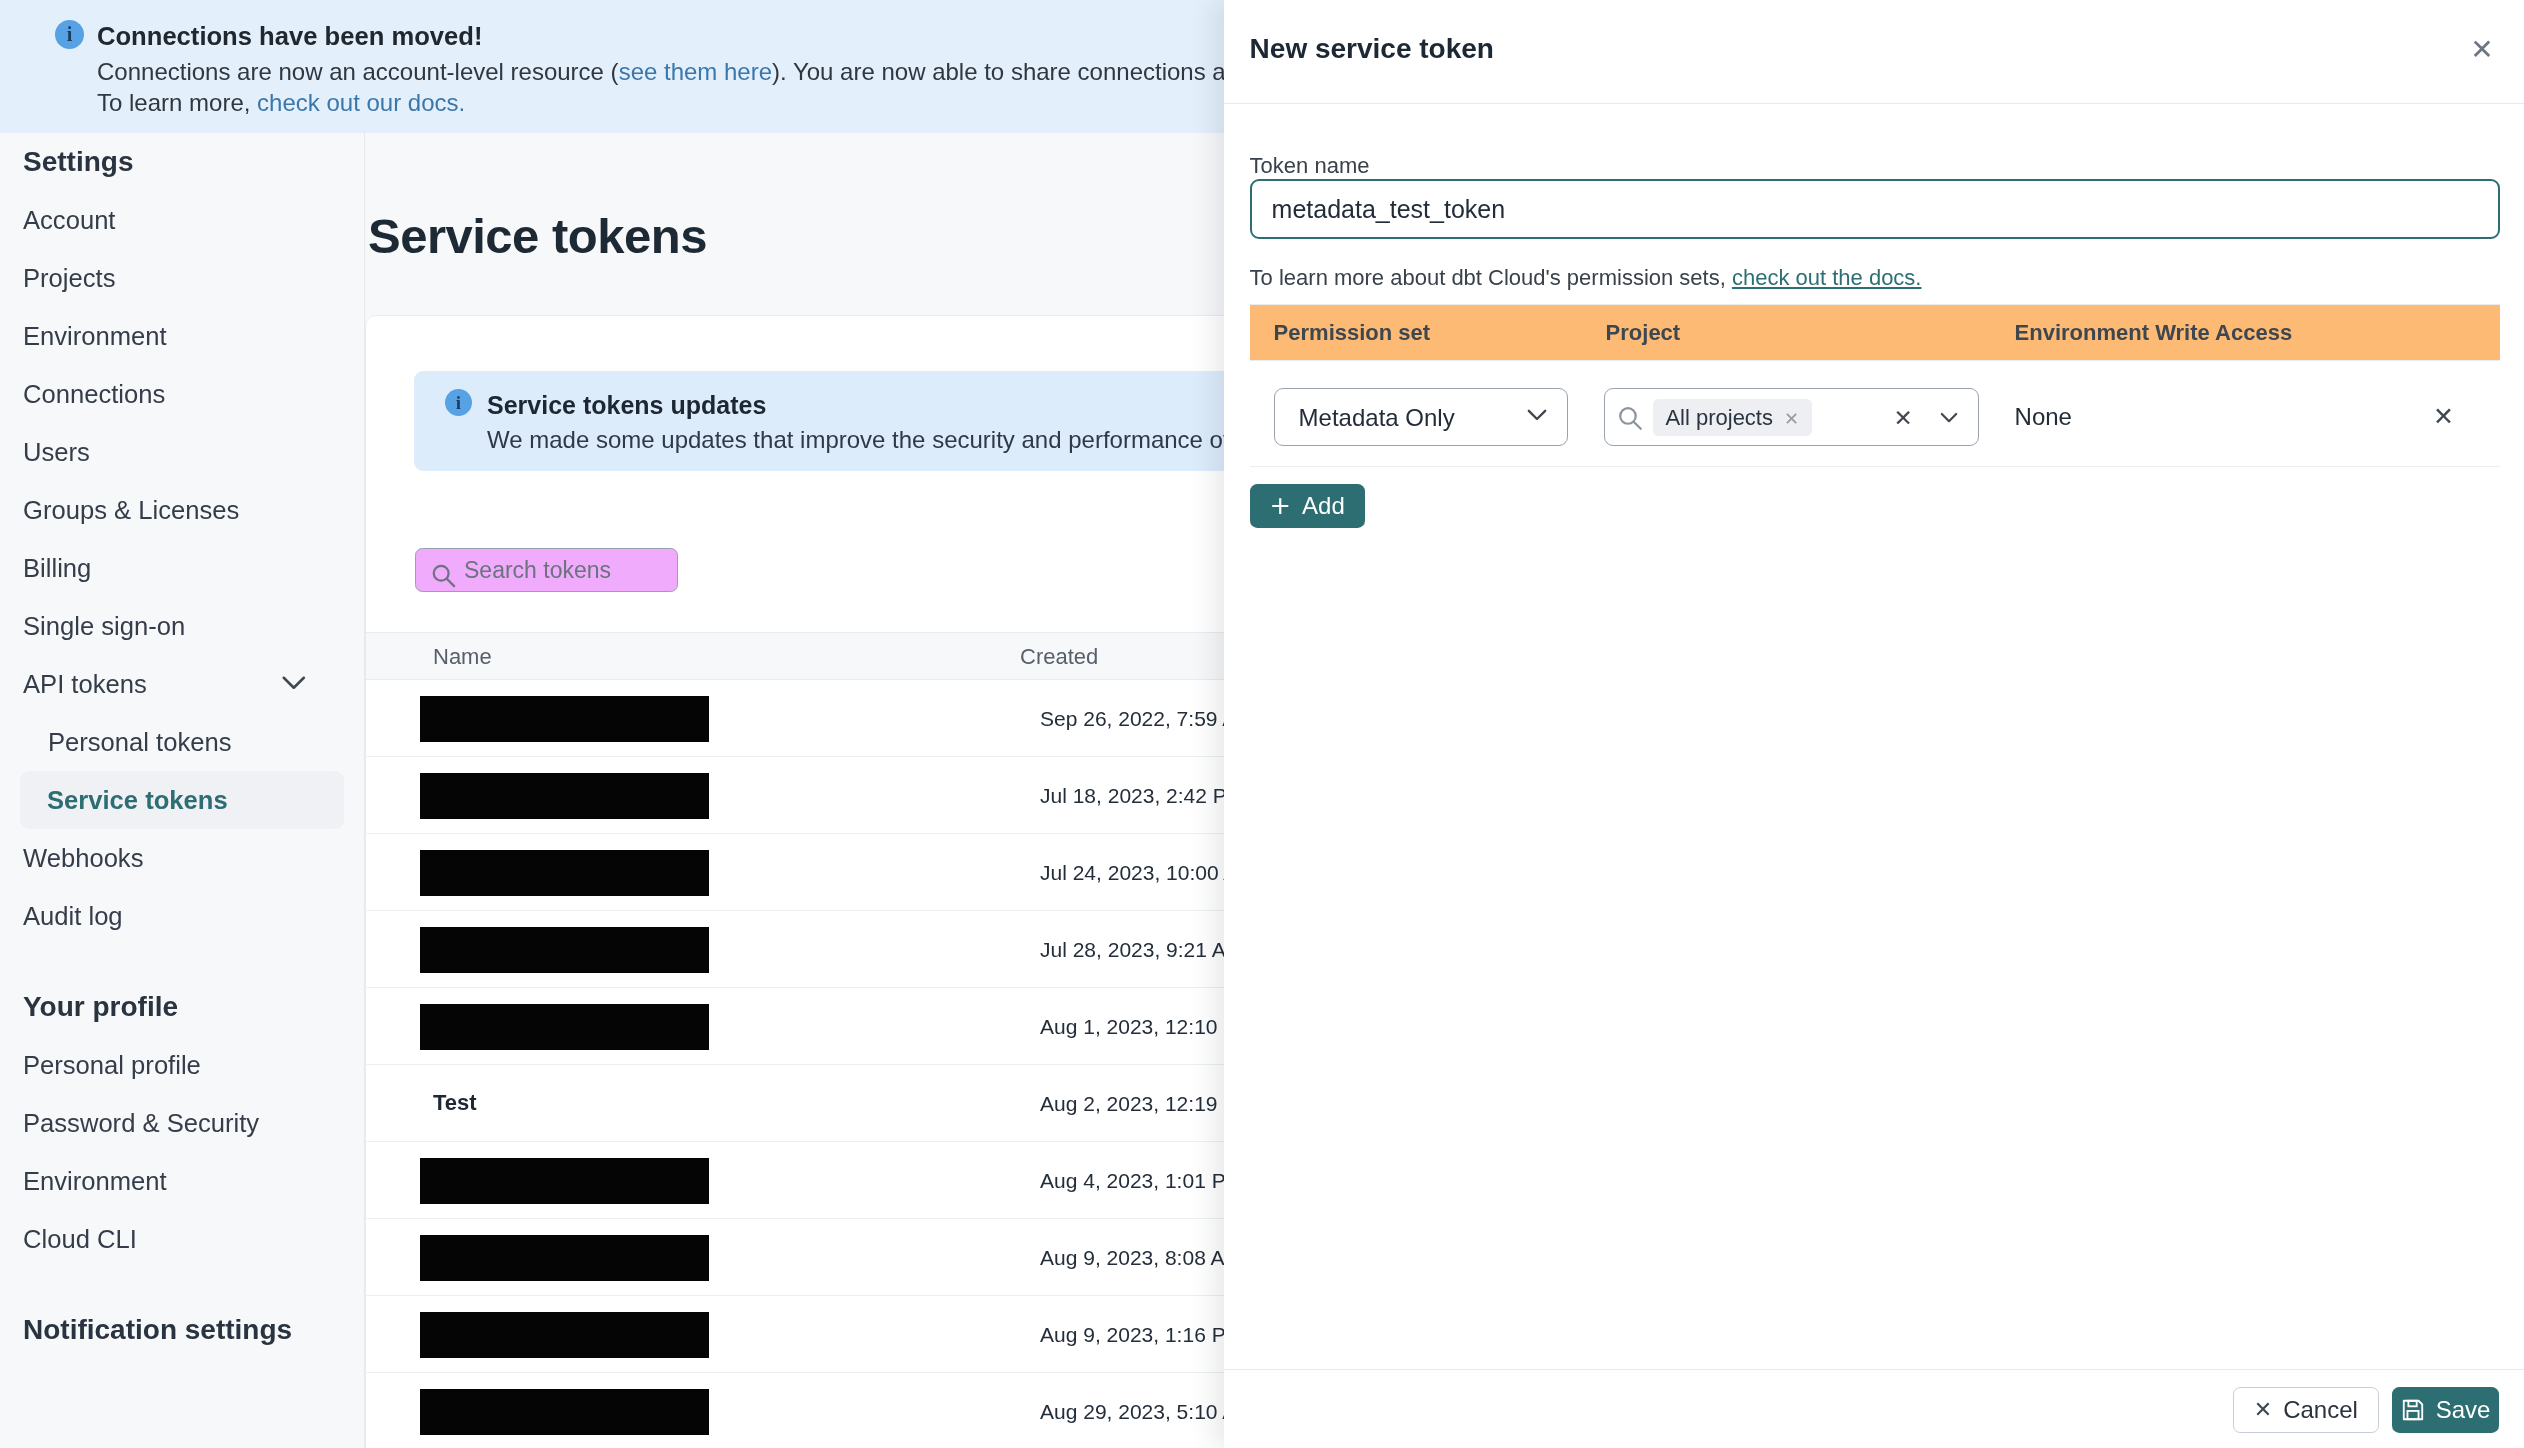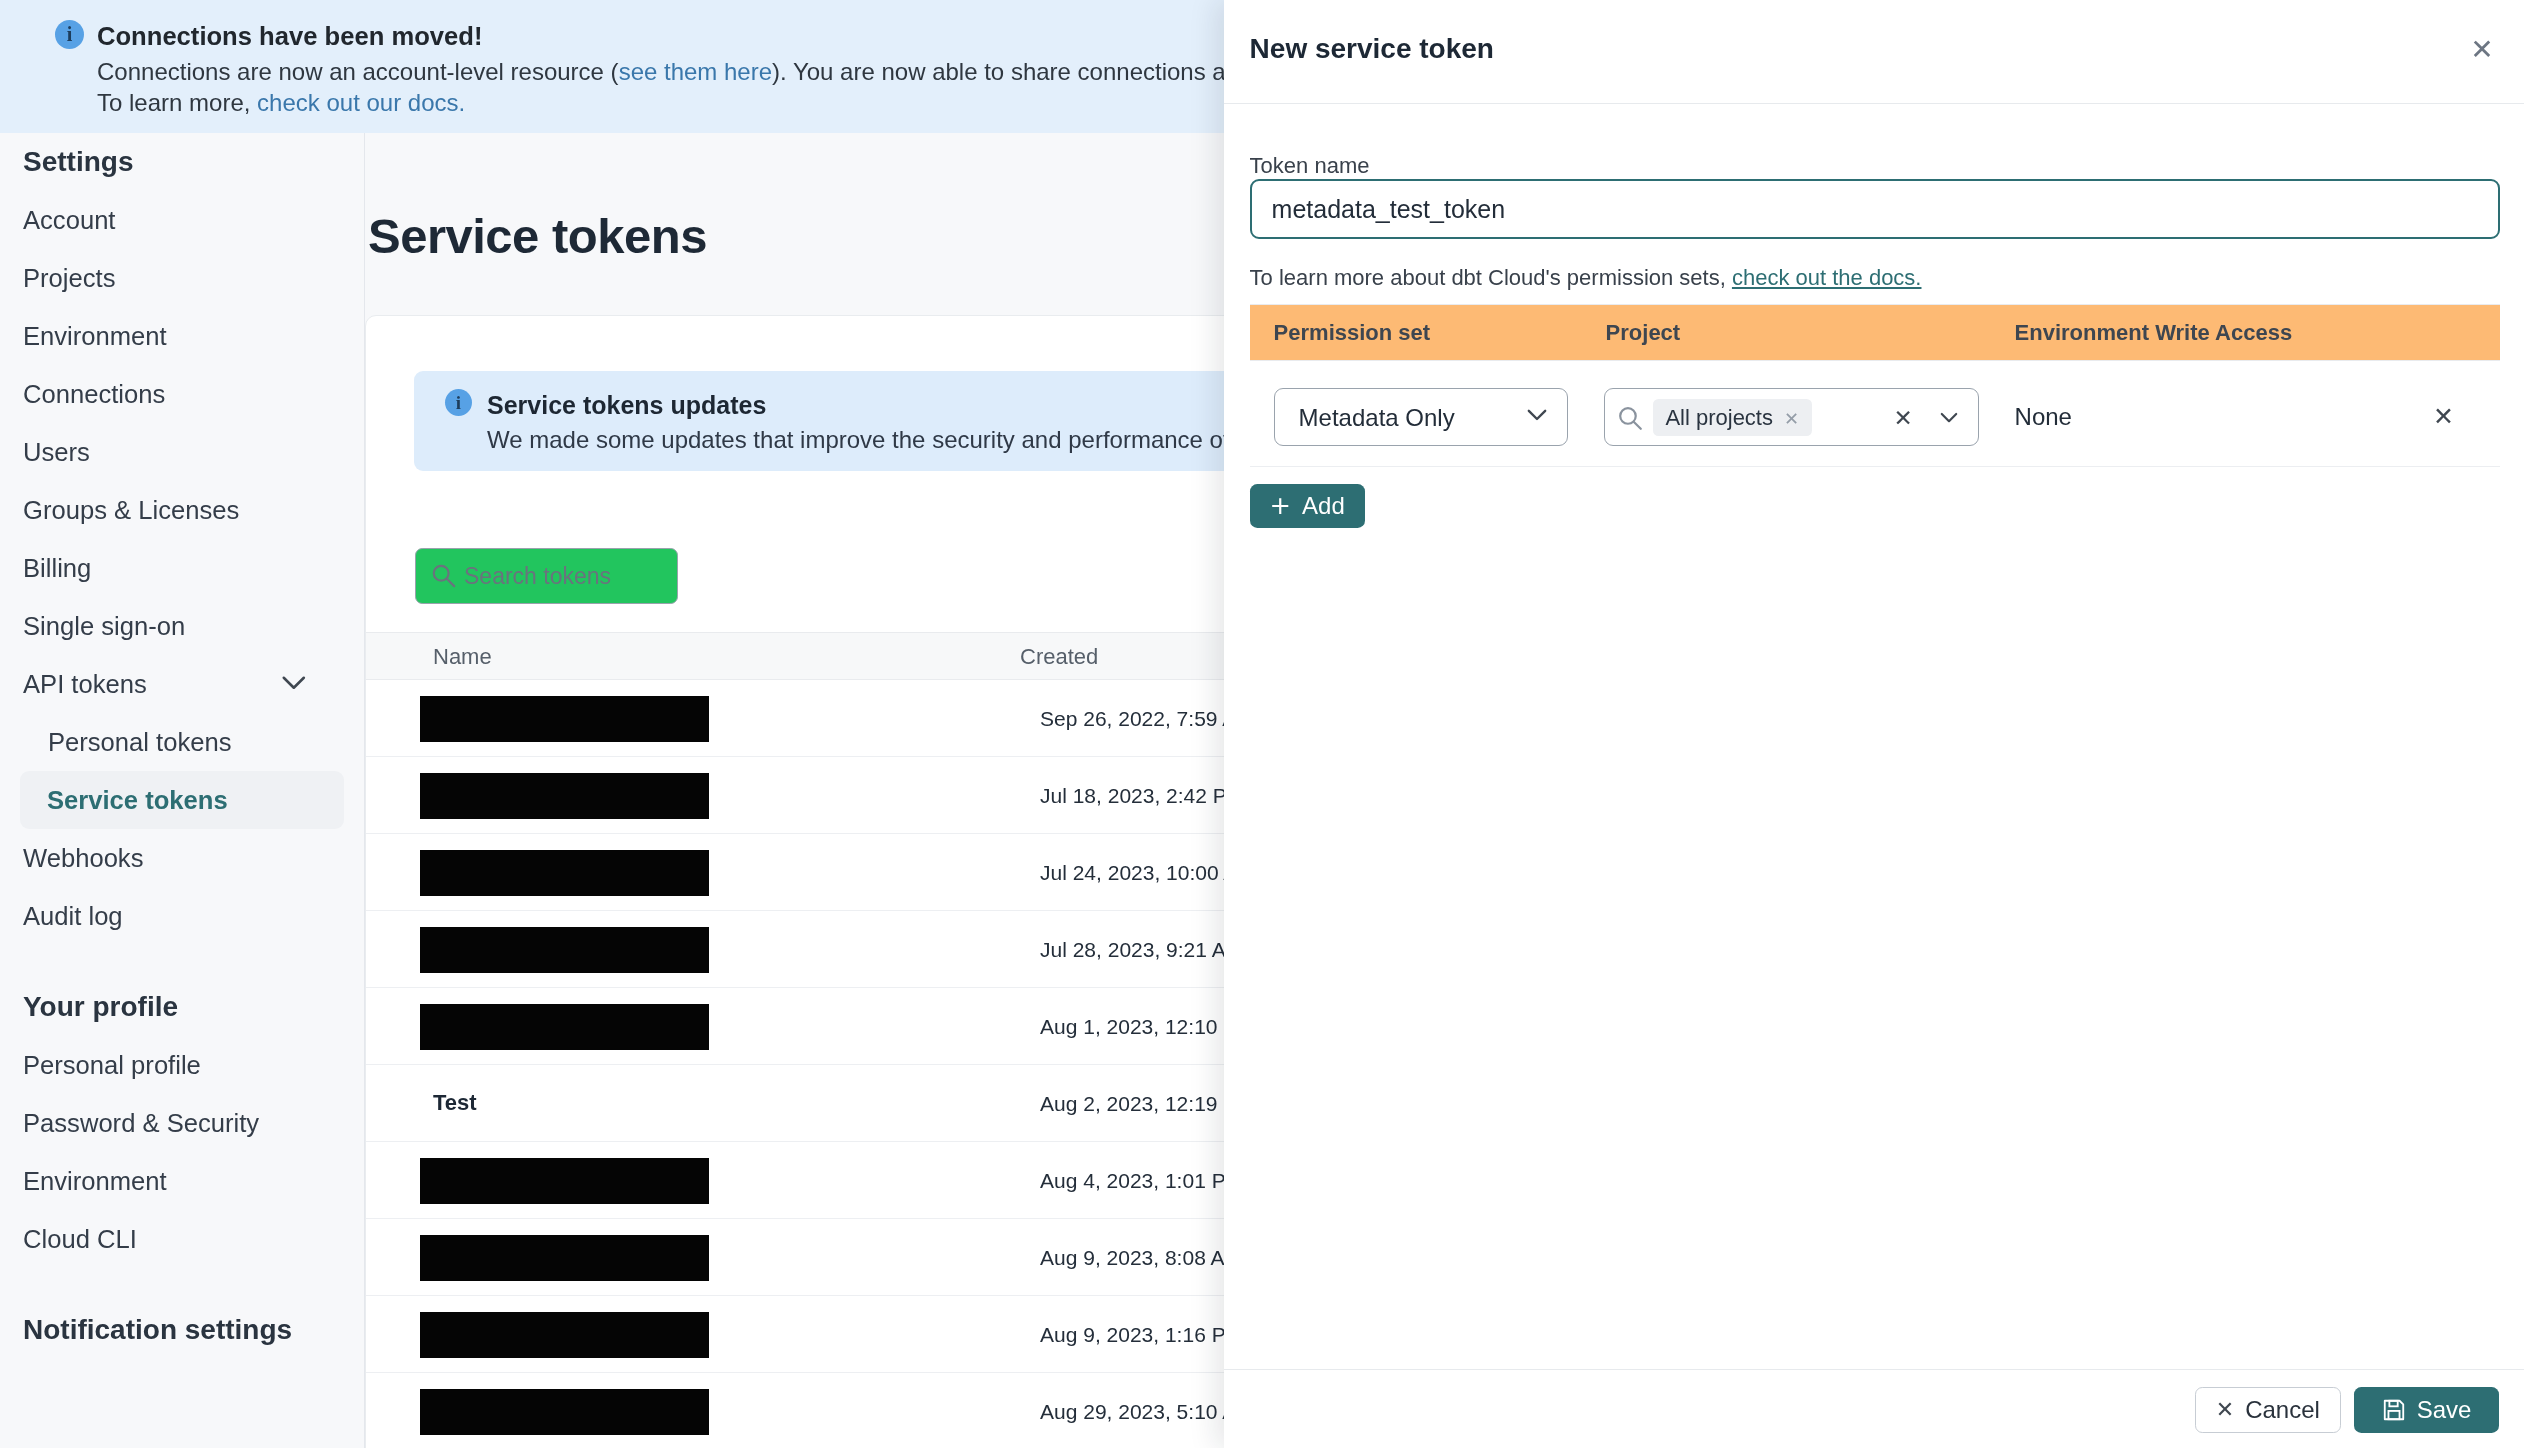--- a/index.html
+++ b/index.html
@@ -68,22 +68,22 @@
   .info-icon {
     position:absolute; left:31px; top:18px; width:27px; height:27px;
     background:#57a1e5; border-radius:50%; color:#1d3d5c;
     font-weight:bold; font-size:19px; text-align:center; line-height:27px;
     font-family:"Liberation Serif", serif;
   }
   .info-title { position:absolute; left:73px; top:20px; font-size:25px; font-weight:bold; color:#1d2733; white-space:nowrap; }
   .info-body  { position:absolute; left:73px; top:55px; font-size:24px; color:#2f3947; white-space:nowrap; }
 
   .search-box {
-    position:absolute; left:49px; top:232px; width:263px; height:56px;
-    border:1.4px solid #99a2ac; border-radius:7.3px; background:#22c55e;
+    position:absolute; left:49px; top:232px; width:263px; height:44px;
+    border:1.4px solid #99a2ac; border-radius:7.3px; background:#f0abfc;
   }
   .search-box svg { position:absolute; left:14.6px; top:13.7px; }
   .search-box input {
     position:absolute; left:48px; top:0; width:206px; height:100%;
     border:none; outline:none; font-size:23px; color:#232d39; background:transparent;
     font-family:"Liberation Sans", sans-serif;
   }
   .search-box input::placeholder { color:#6a737e; }
 
   .tbl-header {
@@ -187,21 +187,21 @@
     display:flex; justify-content:flex-end; align-items:center; gap:12.8px; padding-right:25.6px;
   }
   .btn-cancel {
     height:46px; background:#fff; border:1.4px solid #c7cdd4; border-radius:7.3px;
     font-size:24px; color:#2a323c; padding:0 20px; cursor:pointer;
     display:flex; align-items:center; gap:11px; font-family:"Liberation Sans", sans-serif;
   }
   .btn-cancel .x { font-size:22px; color:#3f4750; font-family:"DejaVu Sans", sans-serif; }
   .btn-save {
     height:46px; background:#2d6e73; border:none; border-radius:7.3px;
-    font-size:24px; color:#ffffff; padding:0 28px; cursor:pointer;
+    font-size:24px; color:#ffffff; padding:0 9px; cursor:pointer;
     display:flex; align-items:center; gap:11px; font-family:"Liberation Sans", sans-serif;text-align:right;
   }
 </style>
 </head>
 <body>
 
 <div class="banner">
   <div class="banner-icon">i</div>
   <div class="banner-title">Connections have been moved!</div>
   <div class="banner-line2"><span>Connections are now an account-level resource (</span><span class="blue-link">see them here</span><span>). You are now able to share connections across projects and, within each pr</span></div>

